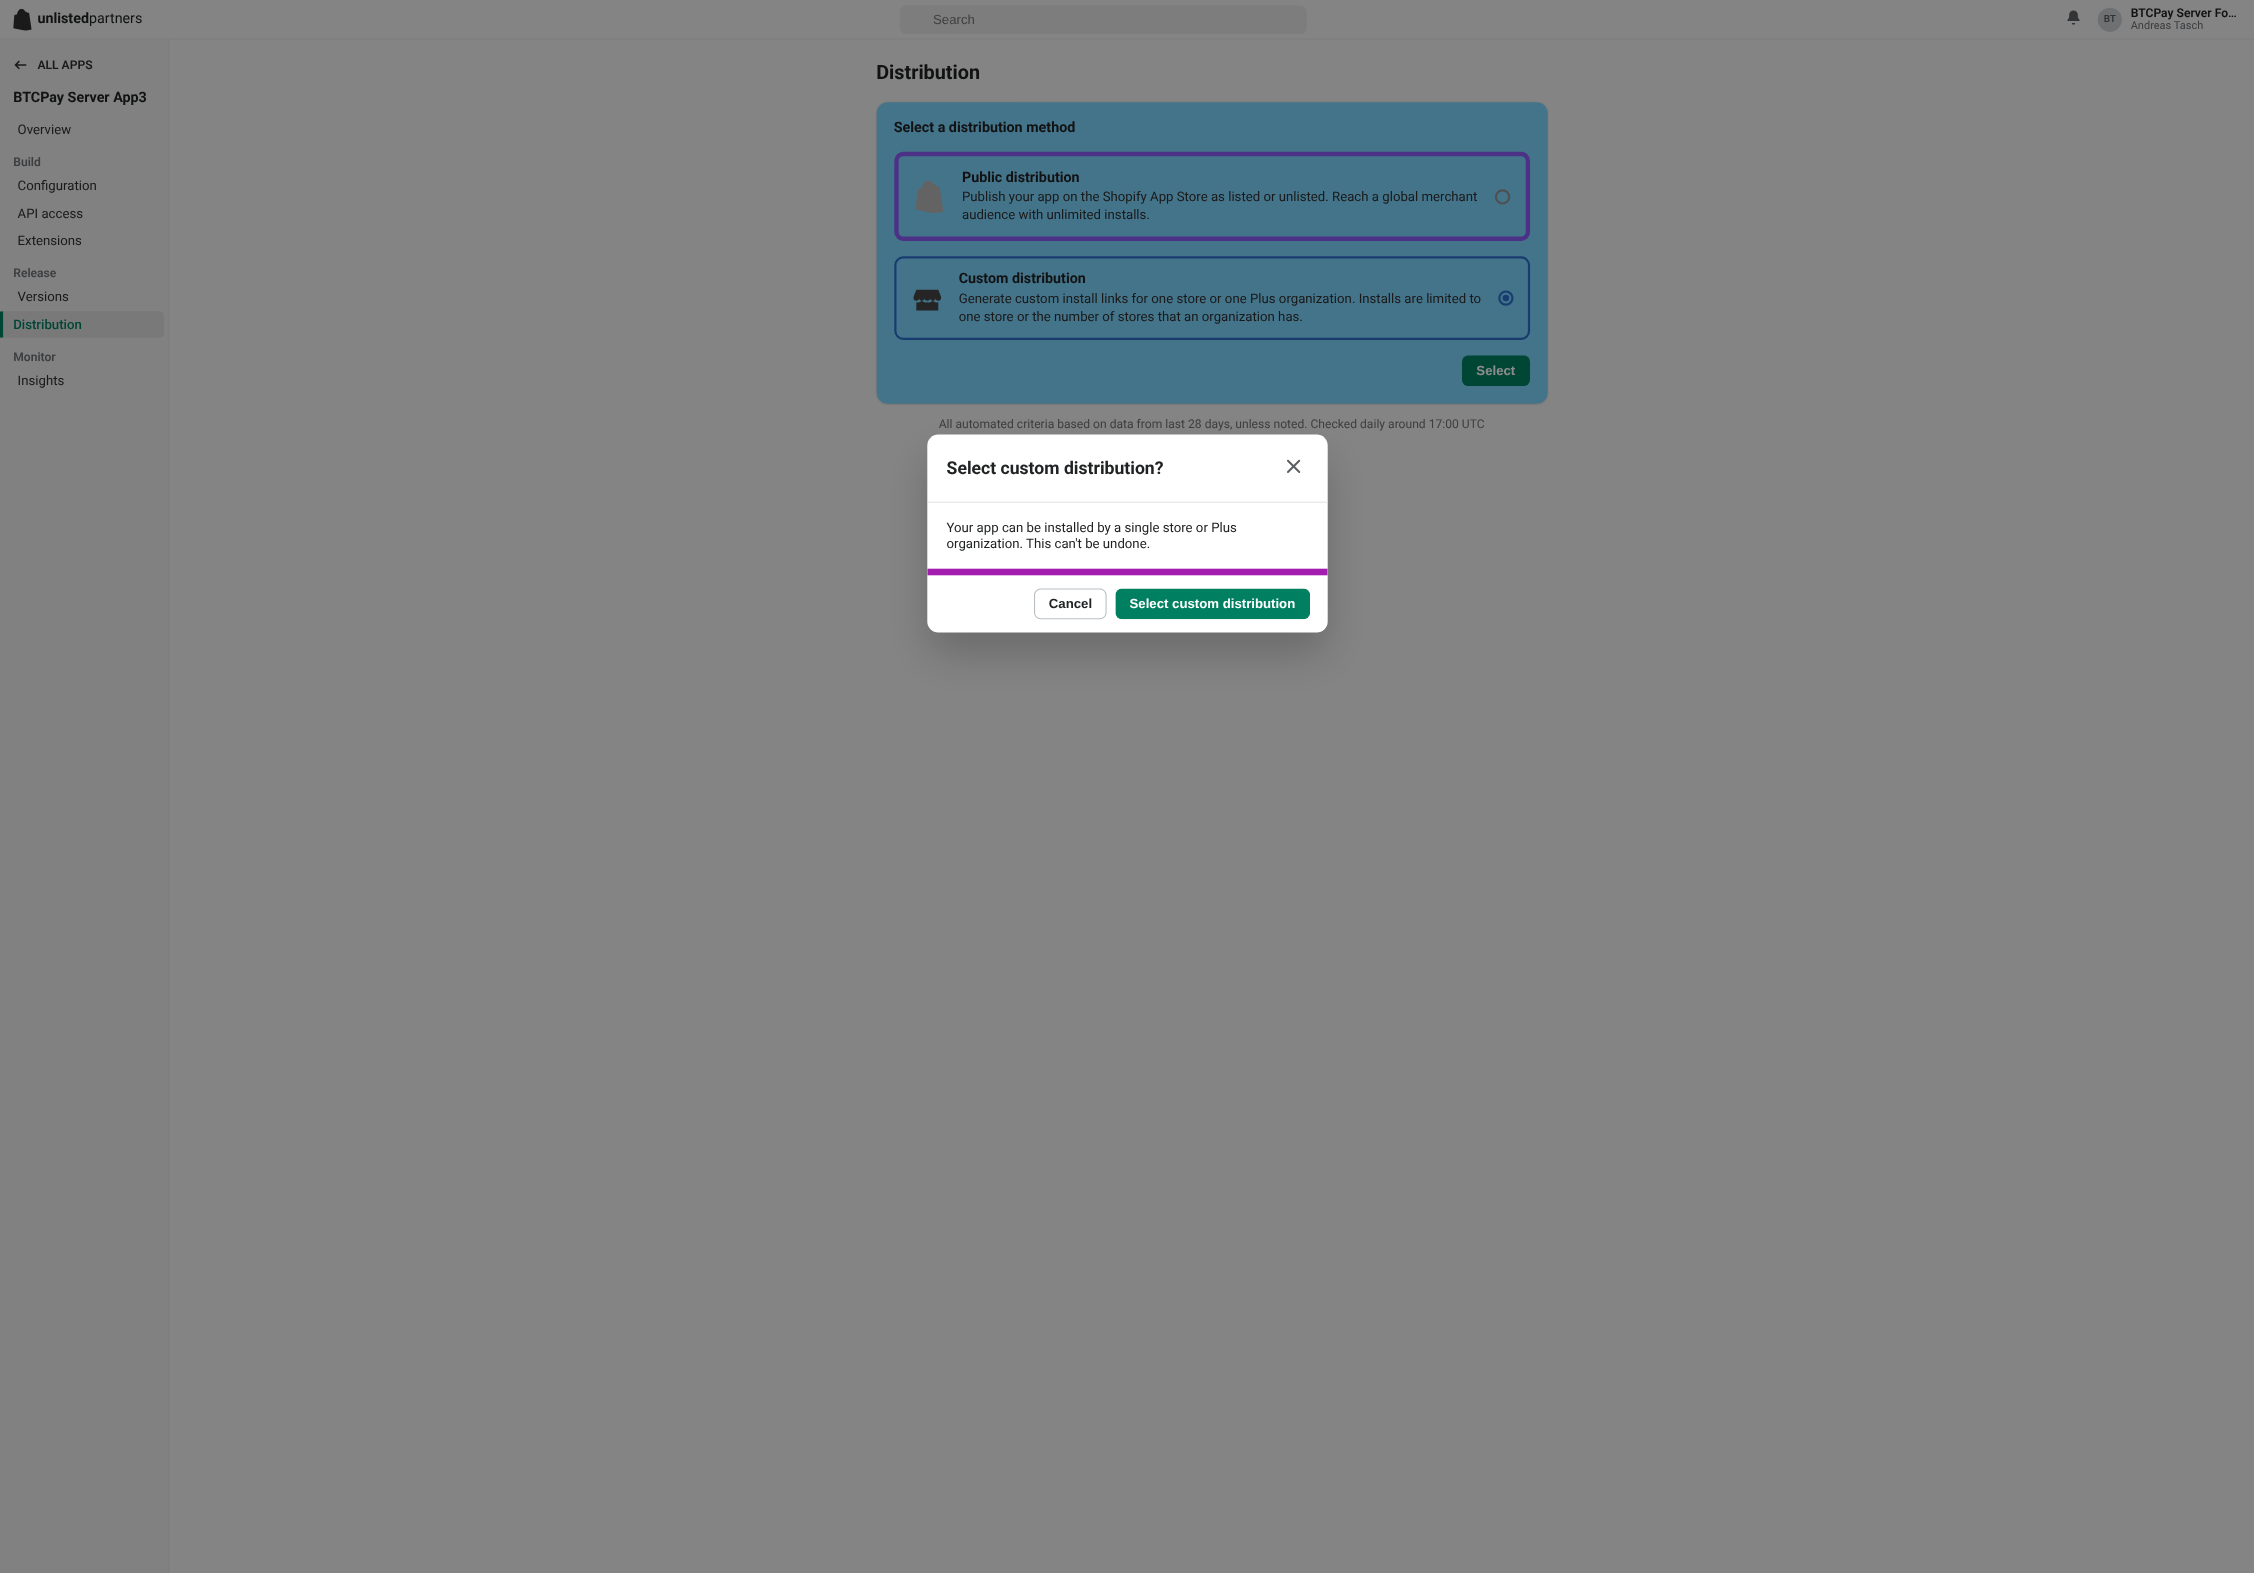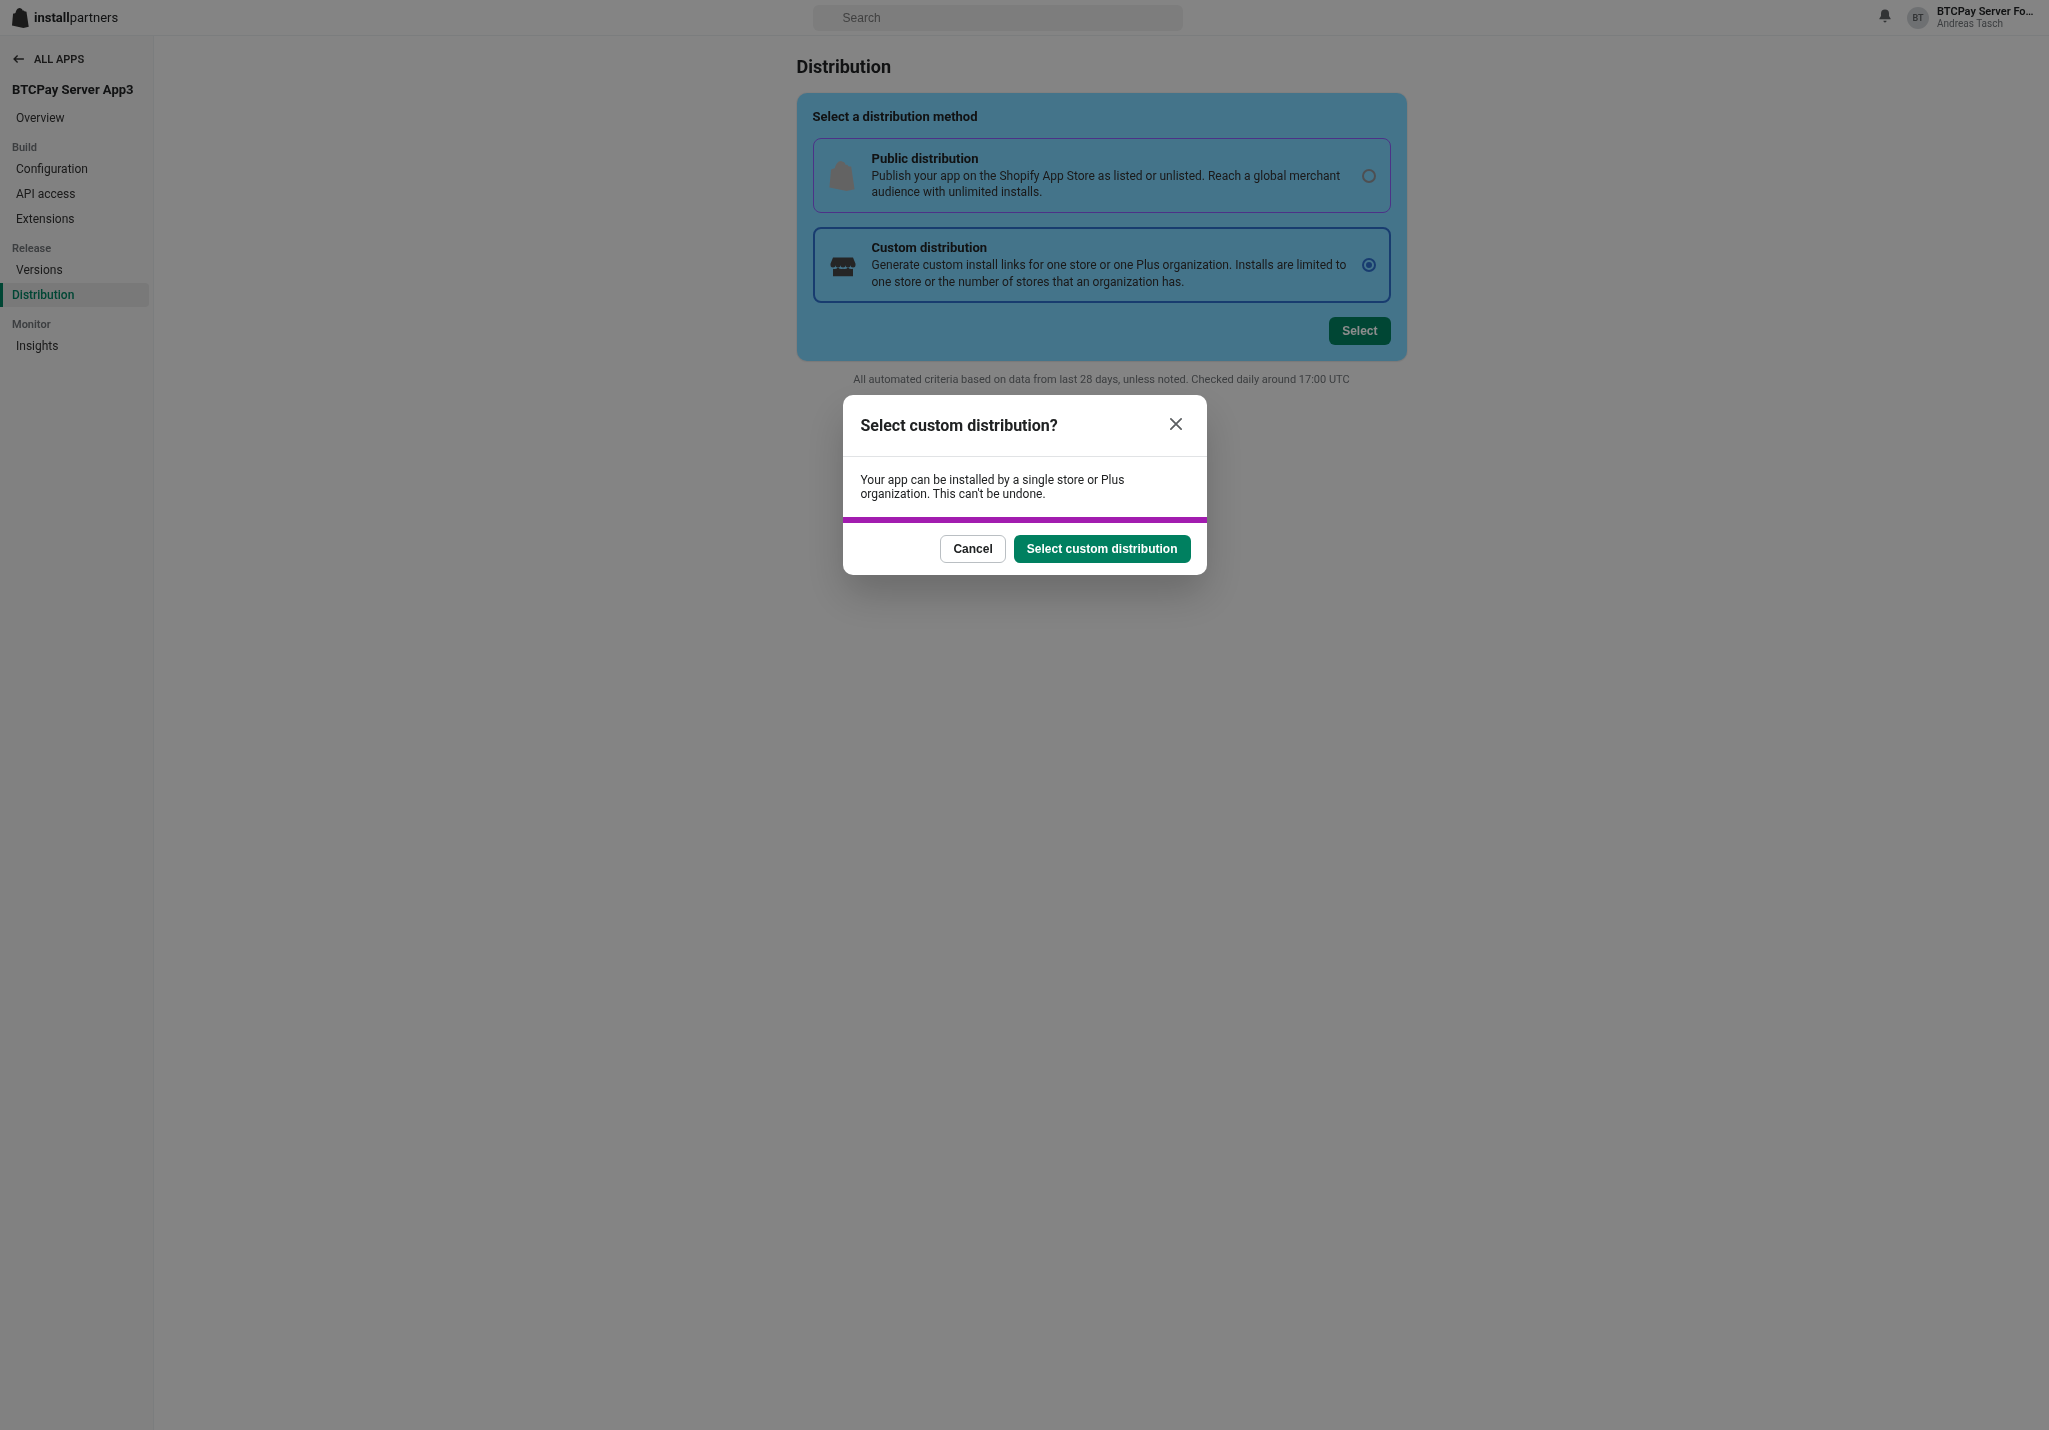--- a/index.html
+++ b/index.html
@@ -31,21 +31,21 @@
   .app-name { font-size: 13px; font-weight: 700; padding: 10px 12px 8px; }
   .nav-item { display: block; padding: 5px 12px; font-size: 12px; color: #303030; cursor: pointer; border-radius: 4px; margin: 1px 4px; }
   .nav-section { font-size: 11px; font-weight: 600; color: #6d7175; padding: 10px 12px 2px; }
   .nav-item.active { background: #dcdcdc; color: #008060; font-weight: 500; border-left: 3px solid #008060; margin-left: 0; padding-left: 9px; border-radius: 0 4px 4px 0; }
 
   
   .main { flex: 1; padding: 16px 0 0 0; overflow-y: auto; }
   .page-title { font-size: 18px; font-weight: 700; margin: 4px 0 16px; width: 610px; margin-left: auto; margin-right: auto; }
   .card { width: 610px; margin: 0 auto; background: #7dd3fc; border-radius: 10px; box-shadow: 0 1px 2px rgba(0,0,0,0.06), 0 0 0 1px rgba(0,0,0,0.03); padding: 16px; }
   .card-title { font-size: 13px; font-weight: 700; margin-bottom: 14px; }
-  .option { border: 1px solid #8b5cf6; border-radius: 8px; padding: 12px 14px; display: flex; align-items: center; gap: 14px; margin-bottom: 14px; cursor: pointer; }
+  .option { border: 4px solid #8b5cf6; border-radius: 8px; padding: 12px 14px; display: flex; align-items: center; gap: 14px; margin-bottom: 14px; cursor: pointer; }
   .option.selected { border: 2px solid #2c6ecb; padding: 11px 13px; }
   .option-icon { width: 30px; height: 30px; flex-shrink: 0; color: #8a8a8a; }
   .option-body { flex: 1; }
   .option-title { font-size: 13px; font-weight: 700; margin-bottom: 2px; }
   .option-desc { font-size: 12px; color: #303030; line-height: 1.35; }
   .radio { width: 14px; height: 14px; border-radius: 50%; border: 2px solid #8c9196; flex-shrink: 0; position: relative; }
   .radio.checked { border-color: #2c6ecb; }
   .radio.checked::after { content: ""; position: absolute; inset: 2px; border-radius: 50%; background: #2c6ecb; }
   .card-actions { display: flex; justify-content: flex-end; margin-top: 4px; }
   .btn { border-radius: 6px; padding: 6px 12px; font-size: 12px; font-weight: 700; cursor: pointer; border: 1px solid transparent; }
@@ -66,21 +66,21 @@
 </head>
 <body>
 
 <div class="app">
 
   <div class="topbar">
     <div class="logo">
       <svg width="18" height="20" viewBox="0 0 18 20">
           <path fill="#303030" d="M14.5 3.8c0-.1-.1-.1-.2-.1s-1.4-.1-1.4-.1-1-1-1.1-1.1c-.1-.1-.3-.1-.4 0 0 0-.2.1-.6.2C10.5 1.6 9.9.5 8.8.5h-.1C8.4.1 8 0 7.7 0 5.1 0 3.9 3.2 3.5 4.9c-1 .3-1.7.5-1.8.6-.6.2-.6.2-.7.7C1 6.6 0 17.6 0 17.6L11.4 20l5.4-1.2S14.5 3.9 14.5 3.8z"></path>
         </svg>
-      <span><span class="logo-text">install</span><span class="logo-sub">partners</span></span>
+      <span><span class="logo-text">unlisted</span><span class="logo-sub">partners</span></span>
     </div>
     <div class="search-wrap">
       <div class="search-container">
         <span class="search-icon">
           <svg width="14" height="14" viewBox="0 0 20 20" fill="currentColor">
               <path d="M8 4a4 4 0 100 8 4 4 0 000-8zM2 8a6 6 0 1110.9 3.5l4.3 4.3-1.4 1.4-4.3-4.3A6 6 0 012 8z"></path>
             </svg>
         </span>
         <input class="search" placeholder="Search" style="">
       </div>

